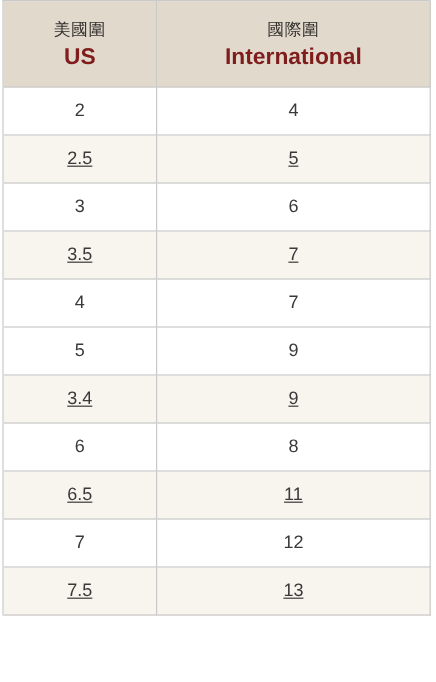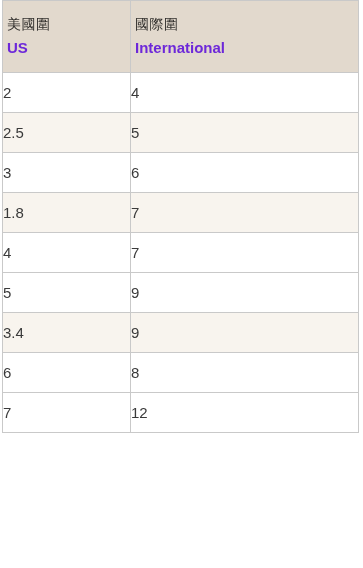--- a/index.html
+++ b/index.html
@@ -32,21 +32,21 @@
     border-left: 1px solid #c9c9c9;
   }
 
   table.size-table col.col-us { width: 128px; }
   table.size-table col.col-intl { width: 228px; }
 
   table.size-table th,
   table.size-table td {
     border-right: 1px solid #c9c9c9;
     border-bottom: 1px solid #c9c9c9;
-    text-align: left;
+    text-align: center;
     vertical-align: middle;
     padding: 0;
   }
 
   table.size-table thead th {
     background: #e2d9cd;
     height: 71px;
     font-weight: normal;
     padding: 0 4px;
   }
@@ -55,37 +55,38 @@
     display: block;
     font-size: 14px;
     line-height: 20px;
     font-weight: normal;
     color: #33312e;
     letter-spacing: 0.5px;
   }
 
   .hdr-en {
     display: block;
-    font-size: 15px;
+    font-size: 19px;
     line-height: 22px;
     font-weight: bold;
-    color: #6d28d9;
+    color: #7f1d1d;
     margin-top: 3px;
   }
 
   table.size-table tbody td {
     height: 39px;
     font-size: 15px;
     line-height: 39px;
     color: #3a3a3a;
     background: #ffffff;
   }
 
   table.size-table tbody tr.row-alt td {
     background: #f8f4ee;
+    text-decoration: underline;
   }
 </style>
 </head>
 <body>
 
 <div class="size-table-wrap">
   <table class="size-table">
     <colgroup>
       <col class="col-us">
       <col class="col-intl">
@@ -109,38 +110,46 @@
       </tr>
       <tr class="row-alt">
         <td>2.5</td>
         <td>5</td>
       </tr>
       <tr>
         <td>3</td>
         <td>6</td>
       </tr>
       <tr class="row-alt">
-        <td>1.8</td>
+        <td>3.5</td>
         <td>7</td>
       </tr>
       <tr>
         <td>4</td>
         <td>7</td>
       </tr>
       <tr>
         <td>5</td>
         <td>9</td>
       </tr>
       <tr class="row-alt">
         <td>3.4</td>
         <td>9</td>
       </tr>
       <tr>
         <td>6</td>
         <td>8</td>
       </tr>
+      <tr class="row-alt">
+        <td>6.5</td>
+        <td>11</td>
+      </tr>
       <tr>
         <td>7</td>
         <td>12</td>
+      </tr>
+      <tr class="row-alt">
+        <td>7.5</td>
+        <td>13</td>
       </tr>
     </tbody>
   </table>
 </div>
 
 </body></html>

